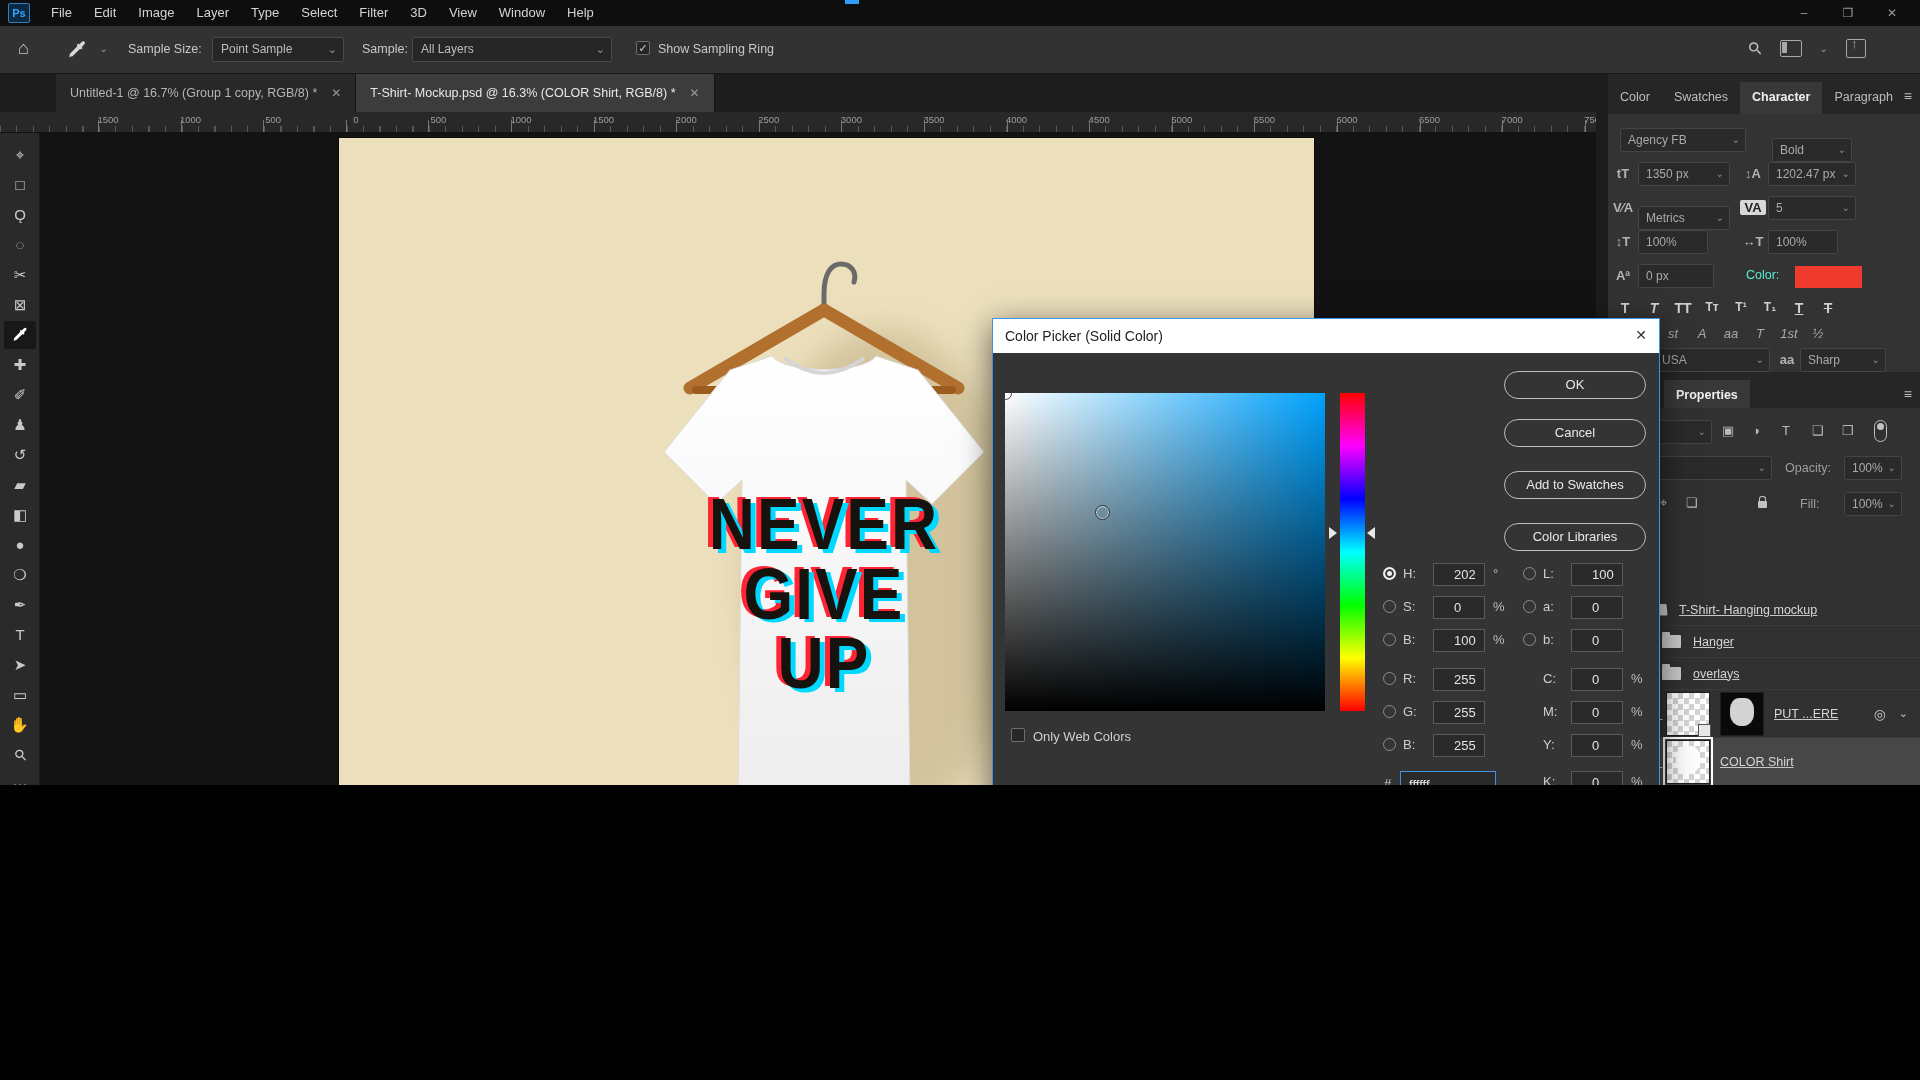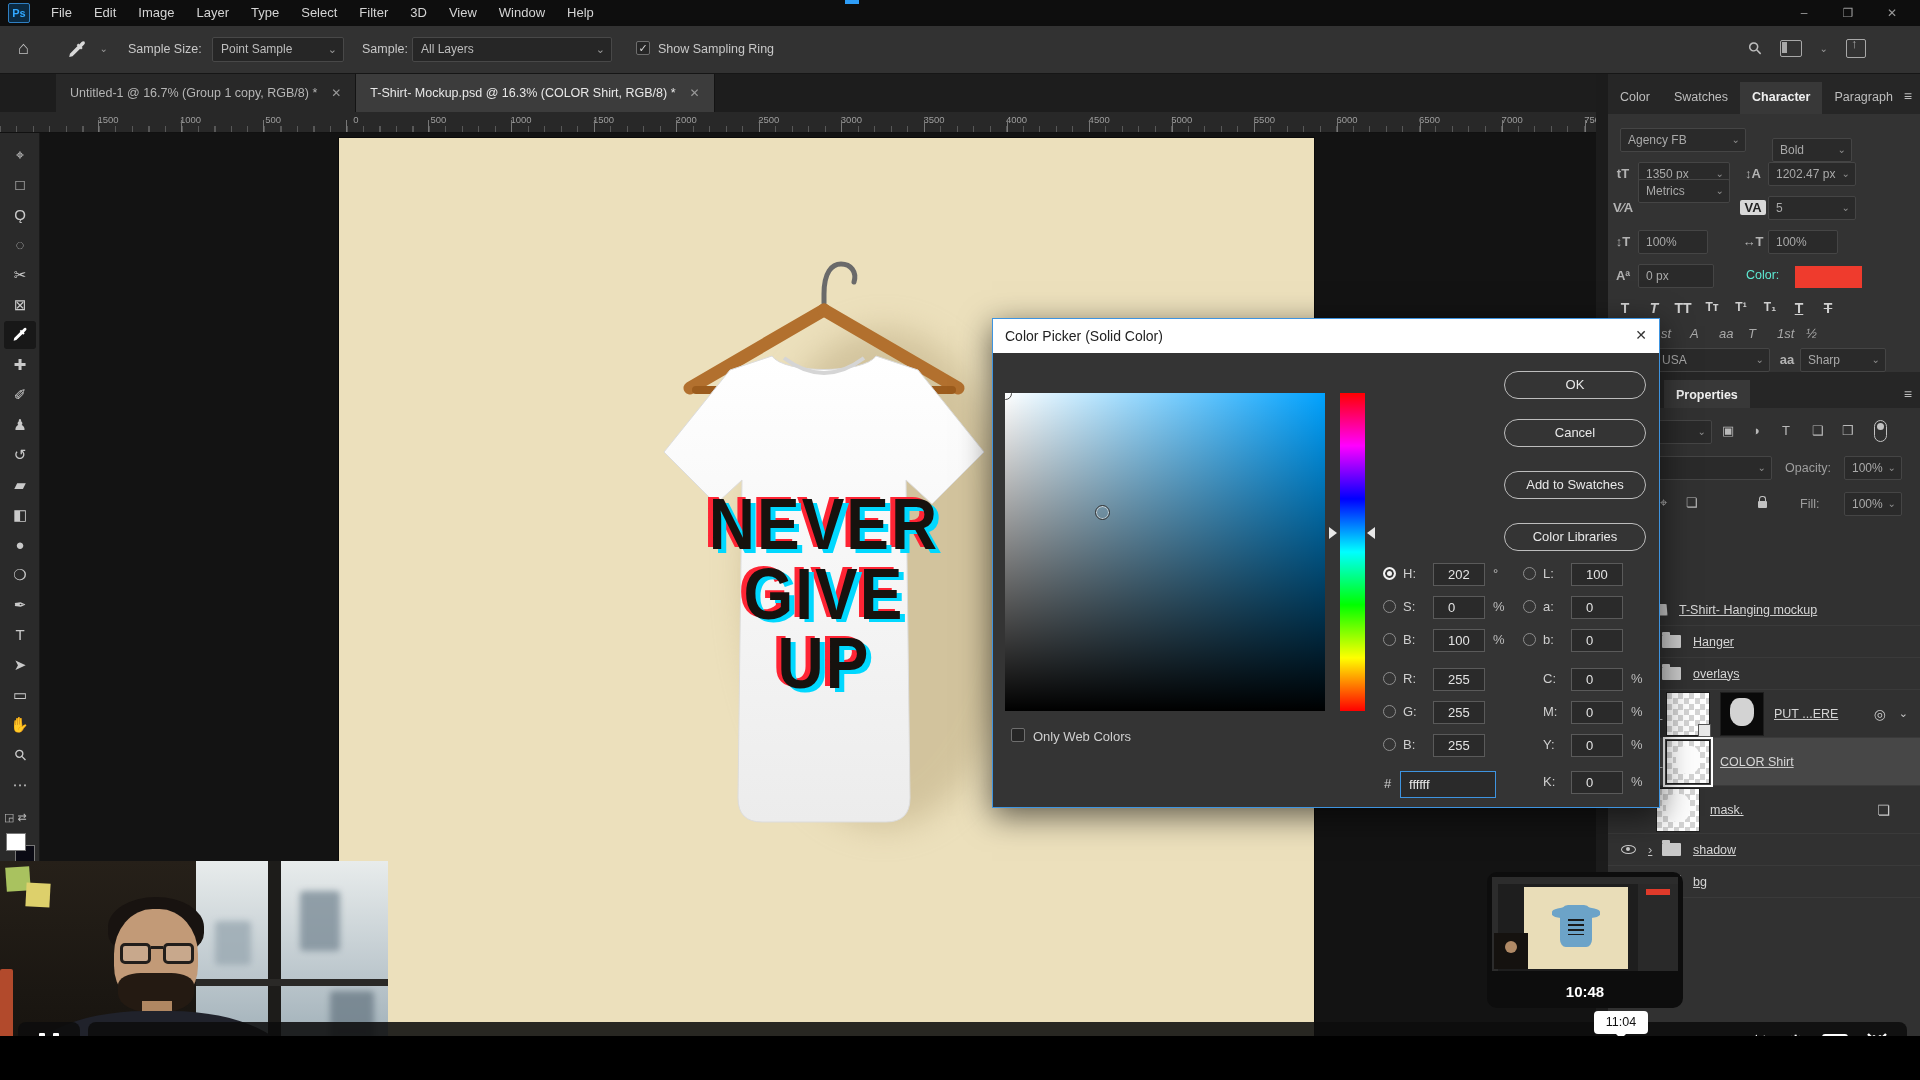--- a/index.html
+++ b/index.html
@@ -1,18 +1,18 @@
 <!DOCTYPE html>
 <html><head>
 <meta charset="utf-8">
 <style>
   * { margin:0; padding:0; box-sizing:border-box; }
   html,body { width:1920px; height:1080px; overflow:hidden; background:#000;
     font-family:"Liberation Sans", sans-serif; }
-  #stage { position:absolute; width:1920px; height:1036px; background:#141414; overflow:hidden; }
+  #stage { position:absolute; width:1920px; height:785px; background:#141414; overflow:hidden; }
   .abs { position:absolute; }
 
   
   #titlebar { left:0; top:0; width:1920px; height:26px; background:#0e0e0e; z-index:3; }
   #ps-logo { left:8px; top:3px; width:22px; height:20px; background:#0b2a42; border:1px solid #2f7fc2;
     color:#31a8ff; font-size:11px; font-weight:bold; text-align:center; line-height:18px; border-radius:2px;}
   #menubar { left:40px; top:0; height:26px; display:flex; align-items:center; }
   #menubar span { color:#d4d4d4; font-size:13px; padding:0 11px; line-height:26px; }
   #win-controls { right:6px; top:0; height:26px; display:flex; }
   #win-controls span { color:#9a9a9a; font-size:12px; width:44px; text-align:center; line-height:26px; }
@@ -89,42 +89,42 @@
   #nc-wrap { position:absolute; left:386px; top:78px; width:78px; text-align:center; color:#c9c9c9; font-size:12.5px;}
   #swatch-new { width:78px; height:44px; margin-top:3px; }
   #swatch-current { width:78px; height:43px; }
   .pick-btn { position:absolute; left:511px; width:142px; height:28px; border:1px solid #bdbdbd; border-radius:14px;
     color:#e8e8e8; font-size:13px; text-align:center; line-height:26px; background:transparent; }
   .prow { position:absolute; height:24px; font-size:13px; color:#cfcfcf; }
   .radio { position:absolute; width:13px; height:13px; border:1px solid #8d8d8d; border-radius:50%; top:4px; }
   .radio.sel { border:2px solid #f2f2f2; background:#f2f2f2; box-shadow:0 0 0 2px #343434 inset; }
   .flabel { position:absolute; top:3px; }
   .fbox { position:absolute; width:52px; height:23px; background:#2a2a2a; border:1px solid #5a5a5a;
-    color:#e3e3e3; font-size:13px; line-height:21px; padding-left:14px; top:0; }
+    color:#e3e3e3; font-size:13px; line-height:21px; padding-left:20px; top:0; }
   .funit { position:absolute; top:3px; color:#bdbdbd; }
   #hex-row { position:absolute; left:385px; top:452px; height:27px; color:#cfcfcf; font-size:13px; }
   #hex-input { position:absolute; left:22px; top:0; width:96px; height:27px; background:#2a2a2a;
     border:1px solid #3e94e0; color:#e8e8e8; font-size:13px; padding-left:8px; font-family:"Liberation Sans",sans-serif;}
   #onlyweb { position:absolute; left:18px; top:410px; color:#cfcfcf; font-size:13px; }
 
   
   #dock { left:1608px; top:74px; width:312px; height:1006px; background:#2e2e2e; z-index:2;
     color:#c6c6c6; font-size:12.5px; }
   .ptabs { position:absolute; left:0; width:312px; height:40px; background:#262626; display:flex; align-items:flex-end; }
   .ptab { padding:8px 12px 10px; color:#bdbdbd; }
   .ptab.active { background:#383838; color:#efefef; font-weight:bold; }
   .panel-menu-icon { position:absolute; right:8px; bottom:10px; color:#bdbdbd; font-size:14px; letter-spacing:0;}
   #char-panel { position:absolute; left:0; top:40px; width:312px; height:258px; background:#333; }
   .cicon { position:absolute; color:#b3b3b3; font-size:13px; font-weight:bold; width:26px; text-align:center;}
   .cbox { position:absolute; height:24px; background:#2a2a2a; border:1px solid #454545; border-radius:2px;
     color:#a9a9a9; font-size:12px; line-height:22px; padding:0 20px 0 7px; white-space:nowrap; overflow:hidden;}
   .cbox .chev { position:absolute; right:5px; top:0; font-size:10px; color:#8f8f8f; }
   .styb { position:absolute; top:0; width:26px; text-align:center; color:#d0d0d0; font-size:14px; font-weight:bold; }
   .styb.i { font-style:italic; } .styb.u { text-decoration:underline; } .styb.s { text-decoration:line-through; }
-  .styb.sc { font-size:12px; } .ot { position:absolute; top:0; color:#a9a9a9; font-size:13px; font-style:italic; width:24px; text-align:left;}
+  .styb.sc { font-size:12px; } .ot { position:absolute; top:0; color:#a9a9a9; font-size:13px; font-style:italic; width:24px; text-align:center;}
   #color-swatch-char { position:absolute; left:187px; top:-2px; width:67px; height:22px; }
 
   #layers-area { position:absolute; left:0; top:334px; width:312px; height:672px; background:#313131; }
   .hdr-row { position:absolute; left:0; width:312px; color:#b9b9b9; font-size:12.5px; }
   .licon { position:absolute; color:#b9b9b9; font-size:13px; }
   .toggle-v { position:absolute; width:13px; height:22px; border:1.5px solid #c2c2c2; border-radius:7px; }
   .toggle-v::before { content:''; position:absolute; left:1.5px; top:1.5px; width:7px; height:7px; border-radius:50%; background:#c2c2c2; }
   .mini-lock { position:absolute; width:9px; height:7px; background:#c2c2c2; border-radius:1px; }
   .mini-lock::before { content:''; position:absolute; left:1px; top:-5px; width:5px; height:5px;
     border:1.5px solid #c2c2c2; border-bottom:none; border-radius:3px 3px 0 0; }
@@ -389,21 +389,21 @@
     <div id="char-panel">
       <span class="cbox" style="left:12px; top:14px; width:126px"><span>Agency FB</span><span class="chev">⌄</span></span>
       <span class="cbox" style="left:164px; top:24px; width:80px"><span>Bold</span><span class="chev">⌄</span></span>
 
       <span class="cicon" style="left:2px; top:52px">tT</span>
       <span class="cbox" style="left:30px; top:48px; width:92px"><span>1350 px</span><span class="chev">⌄</span></span>
       <span class="cicon" style="left:132px; top:52px">↕A</span>
       <span class="cbox" style="left:160px; top:48px; width:88px"><span>1202.47 px</span><span class="chev">⌄</span></span>
 
       <span class="cicon" style="left:2px; top:86px">V⁄A</span>
-      <span class="cbox" style="left:30px; top:65px; width:92px"><span>Metrics</span><span class="chev">⌄</span></span>
+      <span class="cbox" style="left:30px; top:92px; width:92px"><span>Metrics</span><span class="chev">⌄</span></span>
       <span class="cicon" style="left:132px; top:86px; background:#d8d8d8; color:#222; border-radius:2px">VA</span>
       <span class="cbox" style="left:160px; top:82px; width:88px"><span>5</span><span class="chev">⌄</span></span>
 
       <span class="cicon" style="left:2px; top:120px">↕T</span>
       <span class="cbox" style="left:30px; top:116px; width:70px"><span>100%</span></span>
       <span class="cicon" style="left:132px; top:120px">↔T</span>
       <span class="cbox" style="left:160px; top:116px; width:70px"><span>100%</span></span>
 
       <span class="cicon" style="left:2px; top:154px">Aª</span>
       <span class="cbox" style="left:30px; top:150px; width:76px"><span>0 px</span></span>

